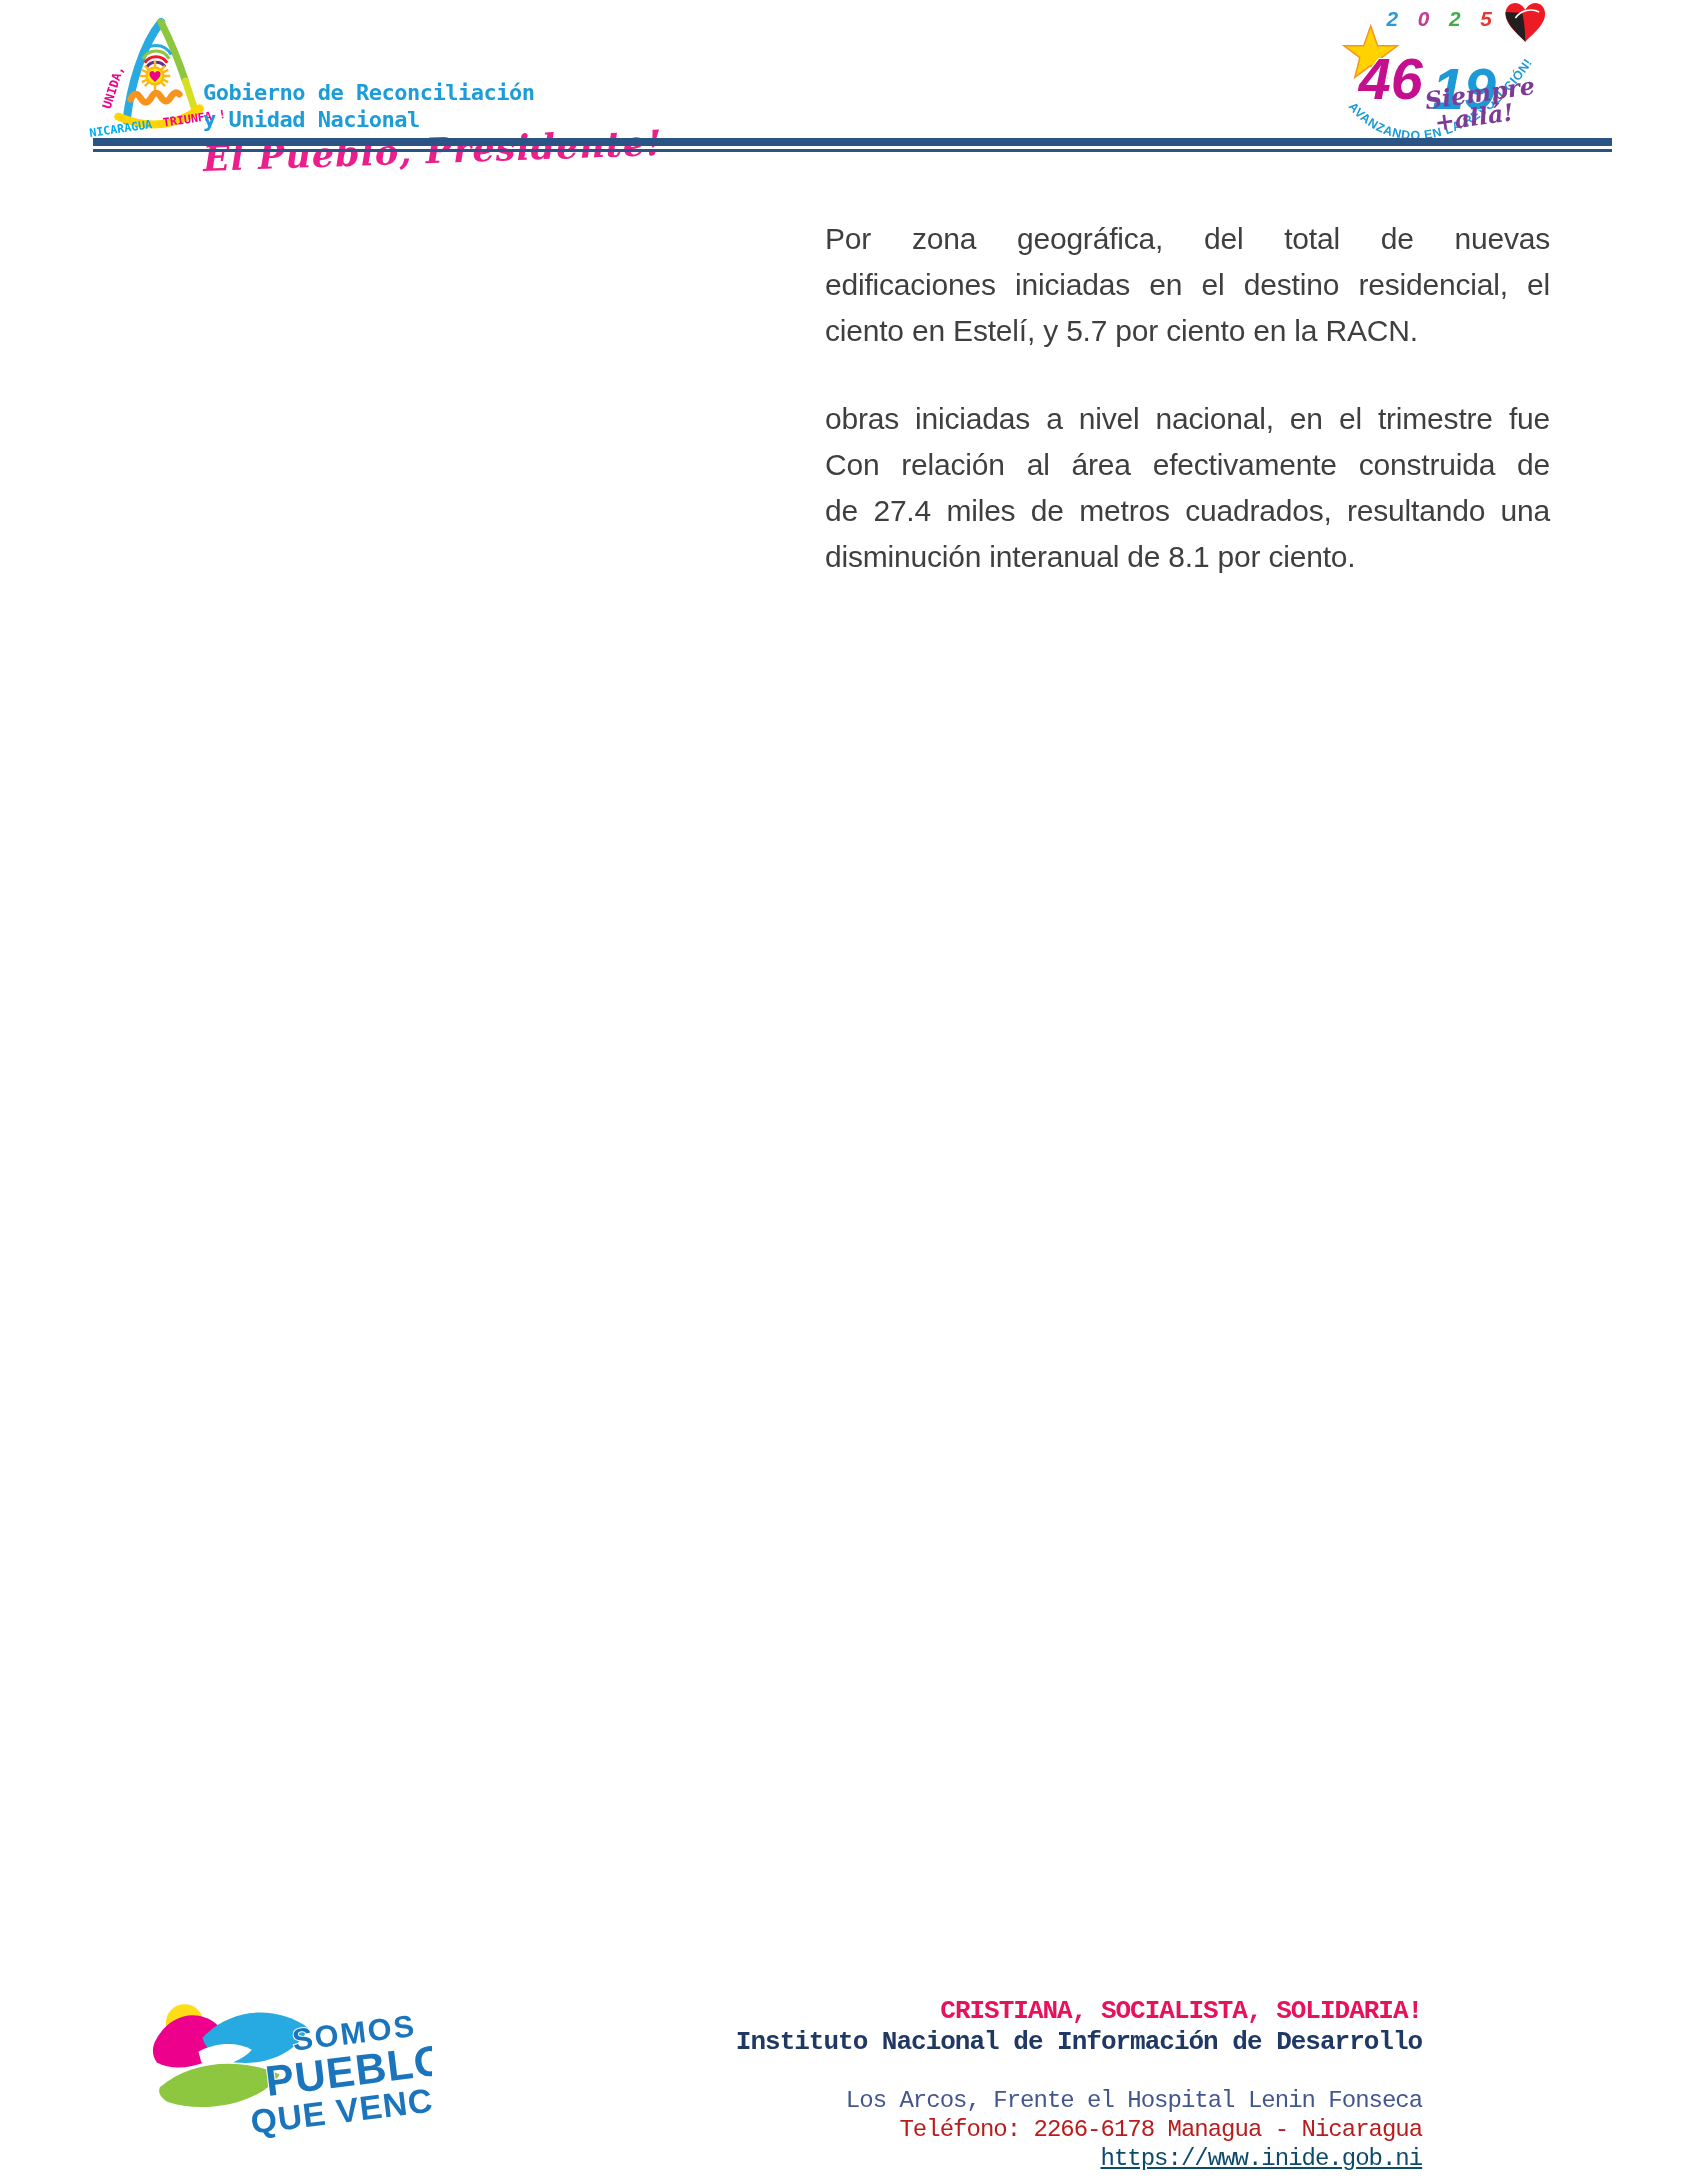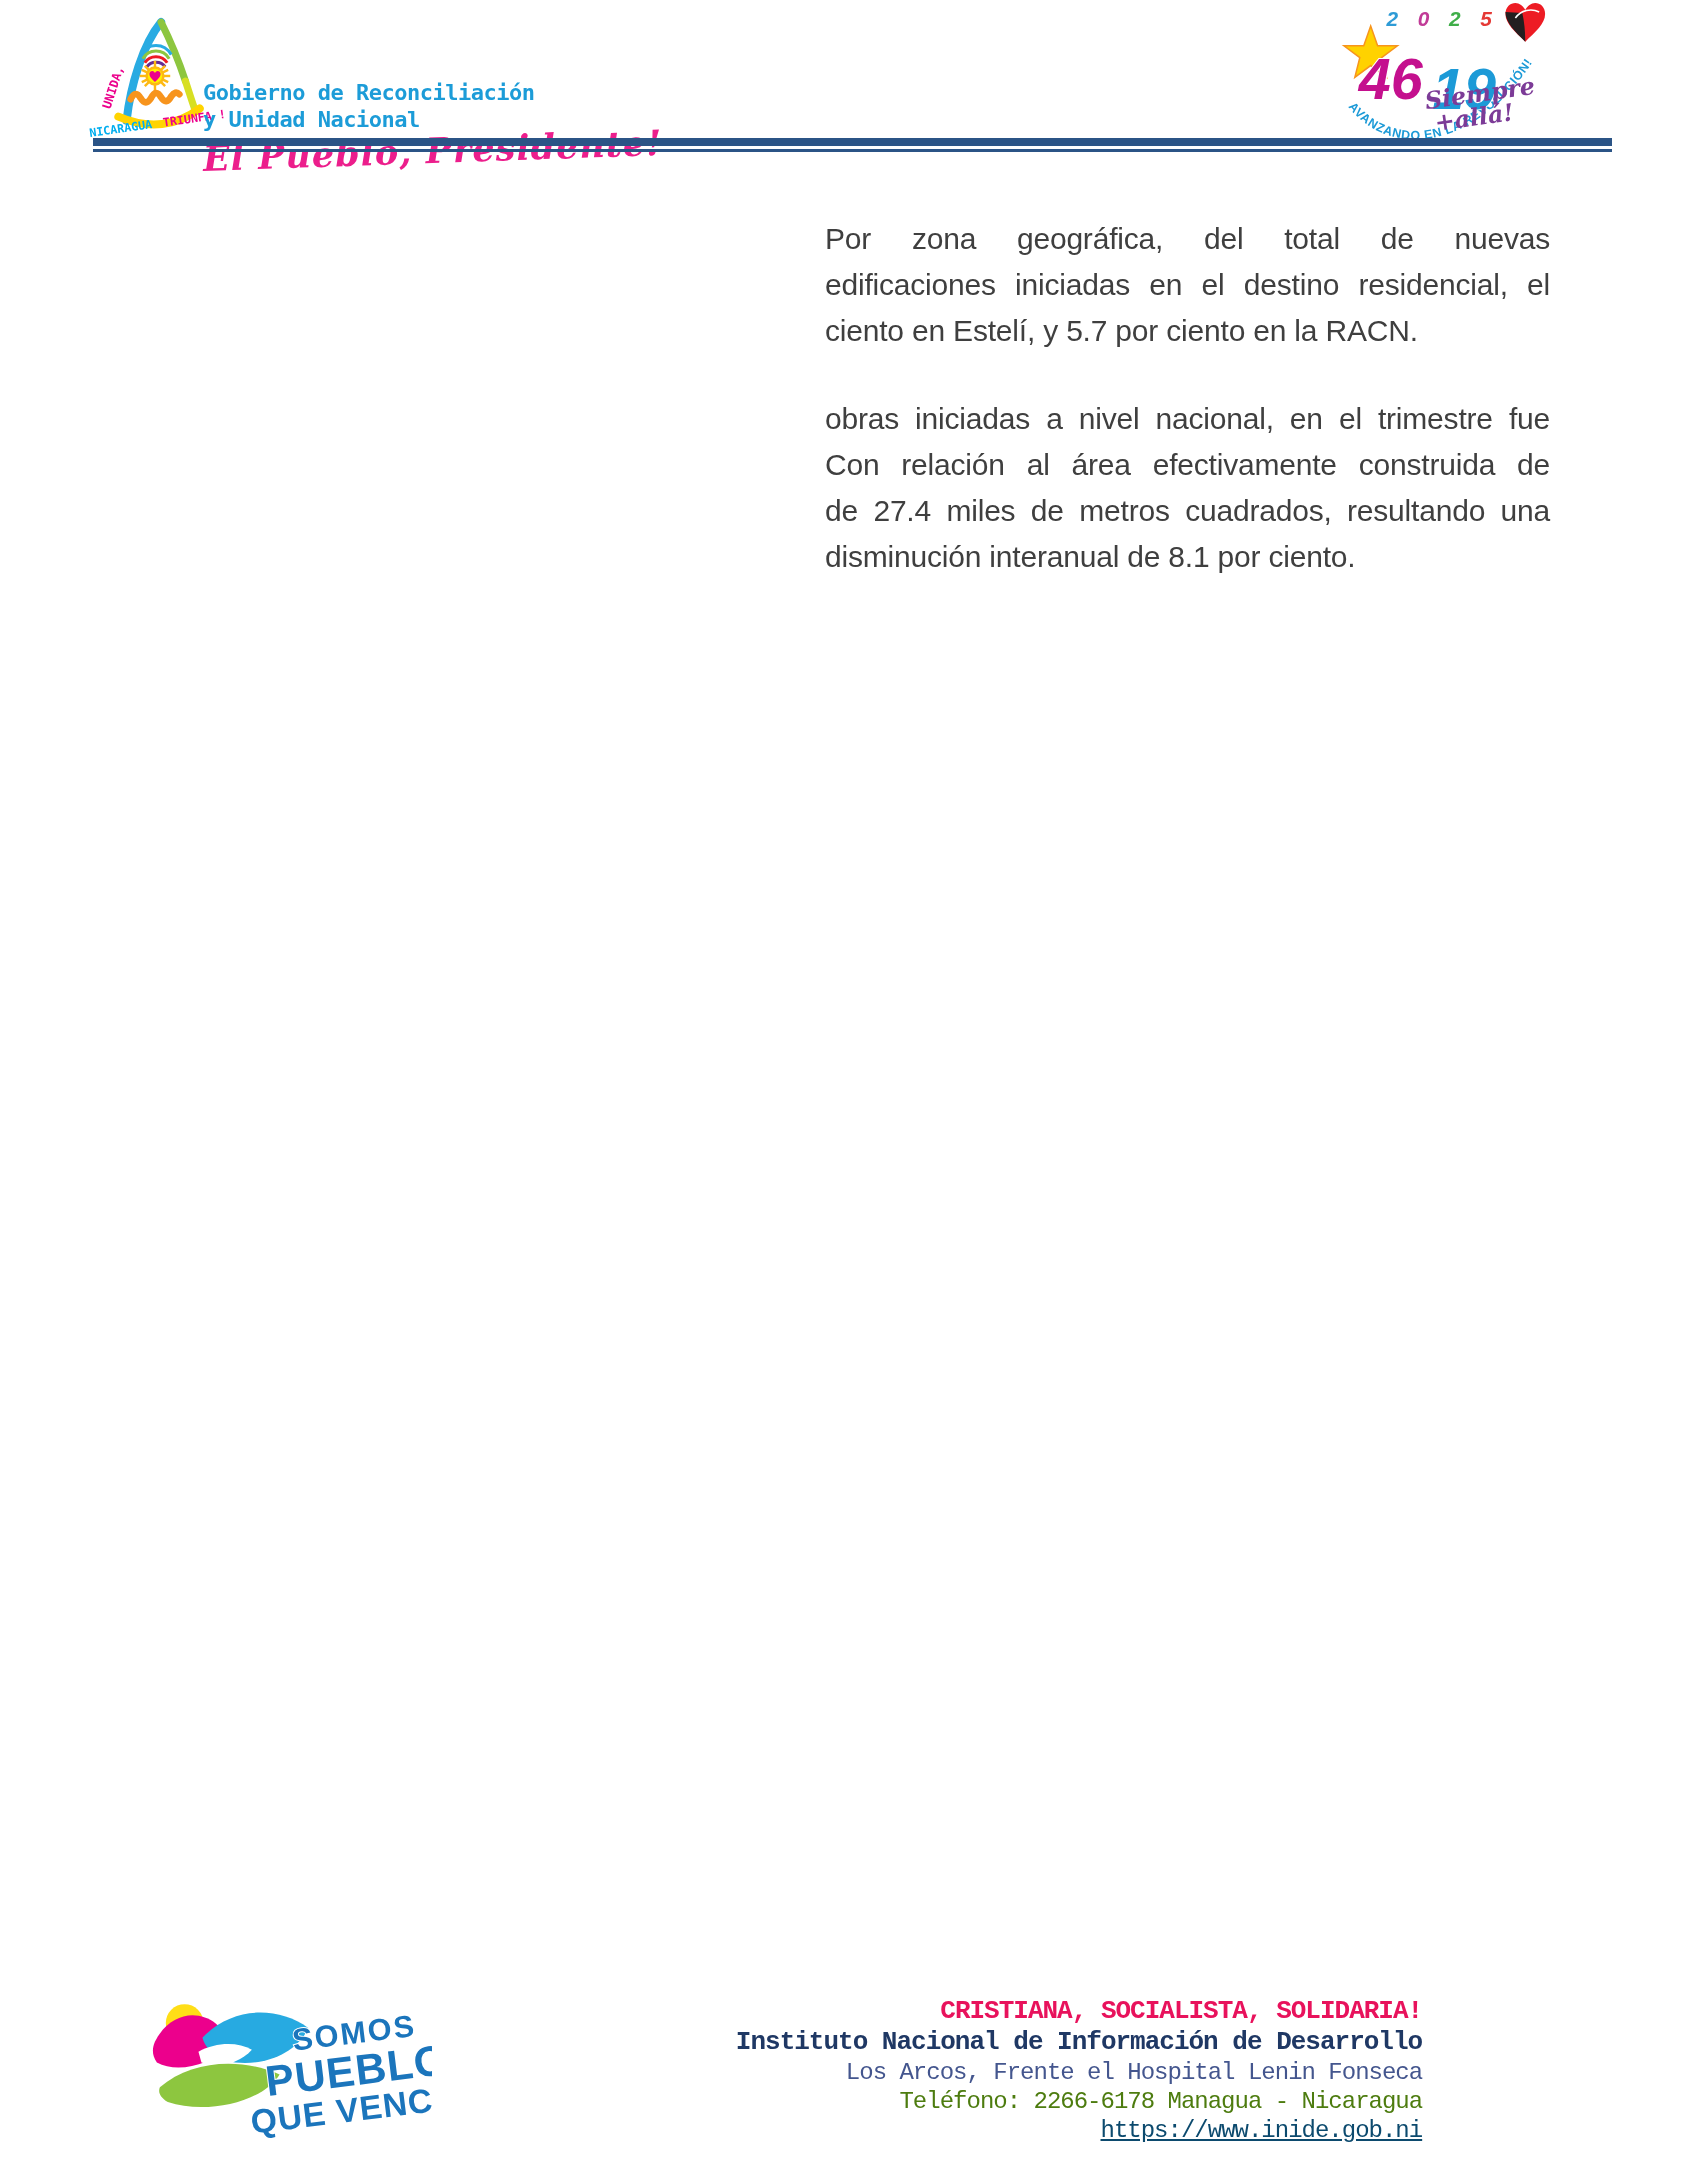--- a/index.html
+++ b/index.html
@@ -149,19 +149,19 @@
     <g class="slab" font-weight="bold" stroke="#ffffff" stroke-width="2" paint-order="stroke" transform="rotate(-7 160 90)">
       <text x="152" y="60" font-size="31" letter-spacing="2" style="color: rgb(27, 117, 188); fill: rgb(27, 117, 188);">SOMOS</text>
       <text x="120" y="102" font-size="43" letter-spacing="1" style="color: rgb(27, 117, 188); fill: rgb(27, 117, 188);">PUEBLO</text>
       <text x="100" y="138" font-size="34" letter-spacing="1" style="color: rgb(27, 117, 188); fill: rgb(27, 117, 188);">QUE VENCE!</text>
     </g>
   </svg>
 
   <div class="footer-text">
     <div class="f-motto" style="color: rgb(232, 18, 92); fill: rgb(232, 18, 92);">CRISTIANA, SOCIALISTA, SOLIDARIA!</div>
     <div class="f-inst" style="color: rgb(31, 56, 100); fill: rgb(31, 56, 100);">Instituto Nacional de Información de Desarrollo</div>
-    <div class="f-addr" style="color: rgb(68, 86, 142); fill: rgb(68, 86, 142);">Los Arcos, Frente el Hospital Lenin Fonseca</div>
-    <div class="f-addr" style="color: #4d7c0f; fill: rgb(68, 86, 142);">Teléfono: 2266-6178 Managua - Nicaragua</div>
+    <div class="f-addr" style="color: rgb(68, 86, 142); fill: rgb(68, 86, 142); margin-top: 28px;">Los Arcos, Frente el Hospital Lenin Fonseca</div>
+    <div class="f-addr" style="color: #b91c1c; fill: rgb(68, 86, 142);">Teléfono: 2266-6178 Managua - Nicaragua</div>
     <a class="f-link" style="display: inline-block; color: #0c4a6e; fill: rgb(51, 65, 214);">https://www.inide.gob.ni</a>
   </div>
 
 </div>
 
 
 </body></html>

